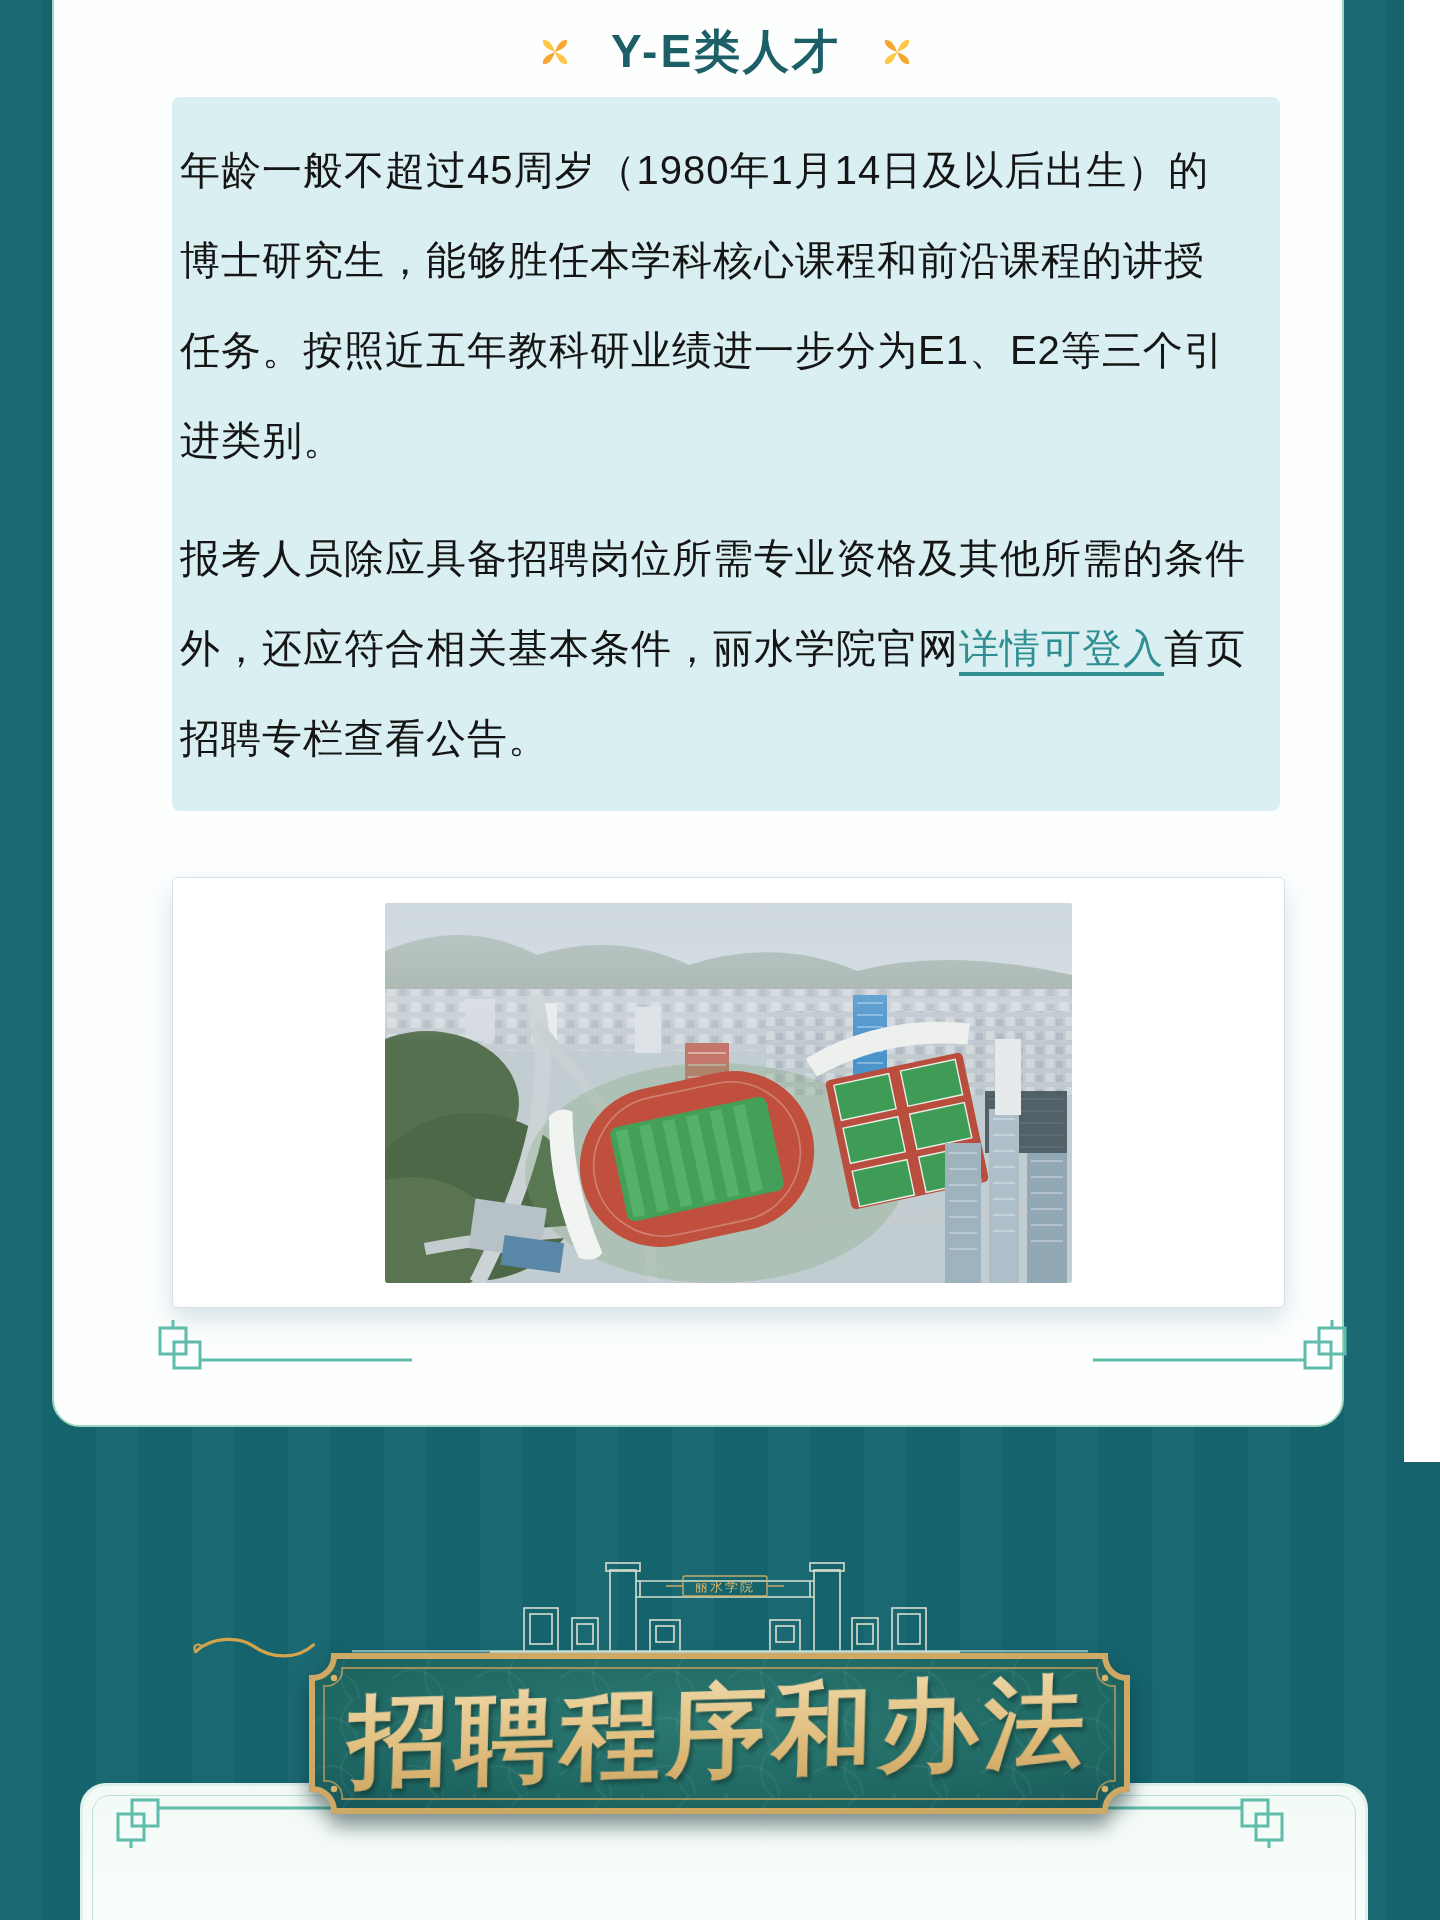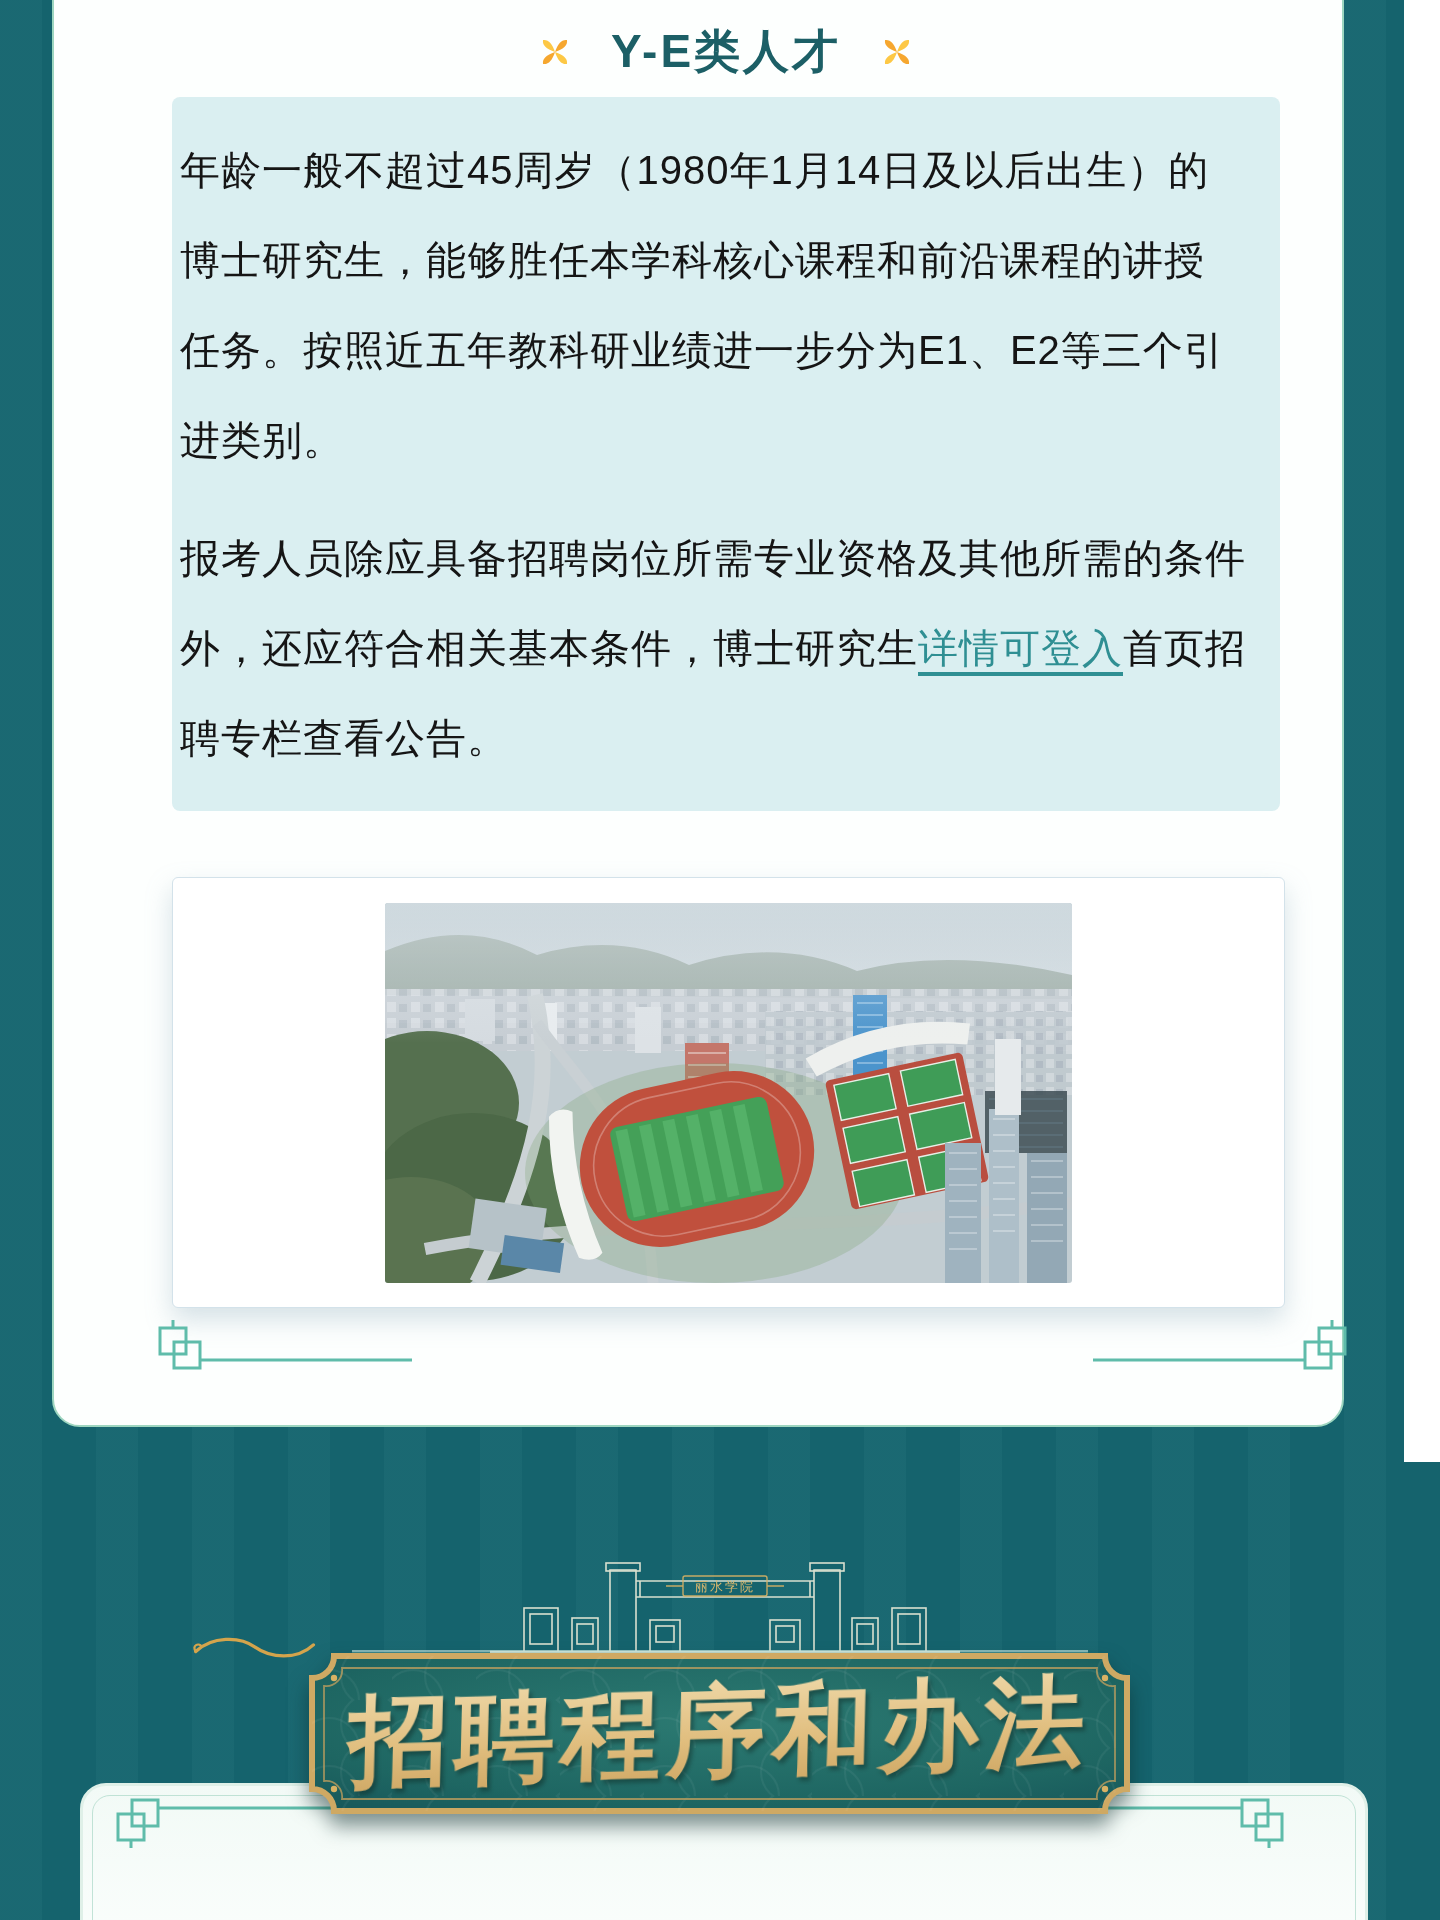--- a/index.html
+++ b/index.html
@@ -85,21 +85,21 @@
           <path d="M17 17 C13 9 13 4 17 1 C21 4 21 9 17 17Z" fill="#f6a72f" transform="rotate(270 17 17)"></path>
         </g>
       </svg>
     </div>
 
     <div class="info-box">
       <p class="p1">年龄一般不超过45周岁（1980年1月14日及以后出生）的
 博士研究生，能够胜任本学科核心课程和前沿课程的讲授
 任务。按照近五年教科研业绩进一步分为E1、E2等三个引
 进类别。</p>
-      <p class="p2"><span>报考人员除应具备招聘岗位所需专业资格及其他所需的条件外，还应符合相关基本条件，博士研究生</span><a class="site-link">详情可登入</a><span>首页招聘专栏查看公告。</span></p>
+      <p class="p2"><span>报考人员除应具备招聘岗位所需专业资格及其他所需的条件外，还应符合相关基本条件，丽水学院官网</span><a class="site-link">详情可登入</a><span>首页招聘专栏查看公告。</span></p>
     </div>
 
     <div class="photo-frame">
       <svg width="687" height="380" viewBox="0 0 687 380">
         <defs>
           <linearGradient id="sky" x1="0" y1="0" x2="0" y2="1">
             <stop offset="0" stop-color="#b6c5cd"></stop>
               <stop offset="1" stop-color="#dde4e8"></stop>
           </linearGradient>
           <linearGradient id="fadeW" x1="0" y1="0" x2="0" y2="1">

